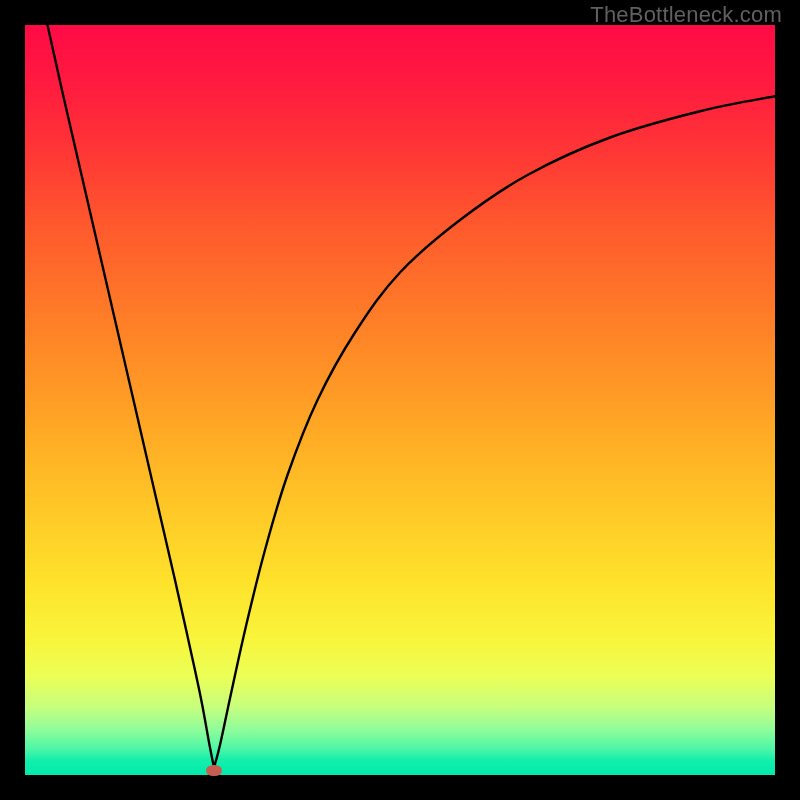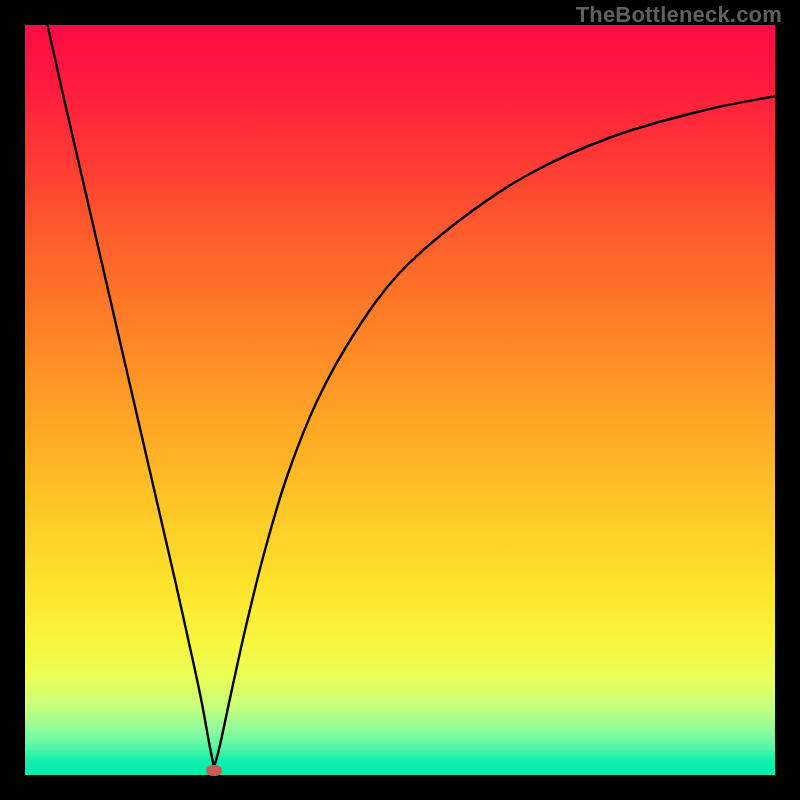--- a/index.html
+++ b/index.html
@@ -17,21 +17,21 @@
     background: #000;
     position: relative;
   }
   .watermark {
     position: absolute;
     top: 2px;
     right: 18px;
     color: #606060;
     font-size: 22px;
     letter-spacing: 0.2px;
-    font-weight: 700;
+    font-weight: 400;
     z-index: 5;
   }
   .plot {
     position: absolute;
     left: 25px;
     top: 25px;
     width: 750px;
     height: 750px;
   }
   .gradient {

